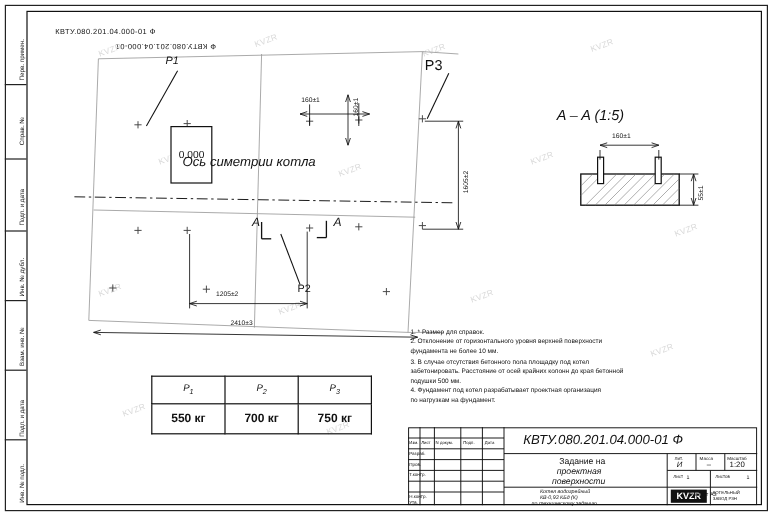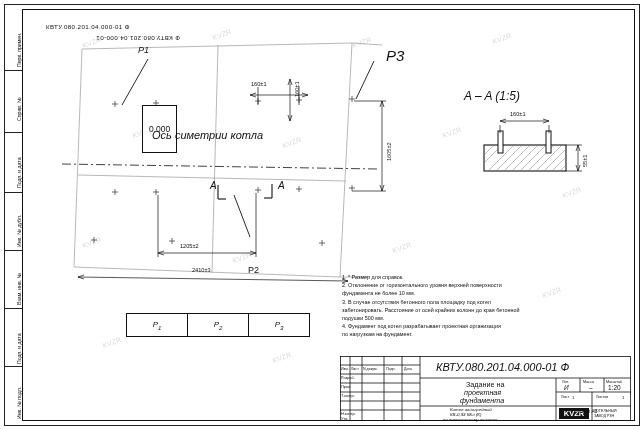--- a/index.html
+++ b/index.html
@@ -197,22 +197,22 @@
           <path d="M556 136 L556 162"></path>
           <path d="M556 136 l-2 6 M556 136 l2 6"></path>
           <path d="M556 162 l-2 -6 M556 162 l2 -6"></path>
           <path d="M544 136 L560 136"></path>
           <path d="M544 162 L560 162"></path>
         </g>
       </g>
     </svg>
 
     <div class="txt" style="left:116px;top:36px;font-size:9px;font-style:italic;">P1</div>
-    <div class="txt" style="left:364px;top:38px;font-size:15px;font-style:italic;">P3</div>
-    <div class="txt" style="left:226px;top:226px;font-size:9px;margin-top:30px;">P2</div>
+    <div class="txt" style="left:332px;top:38px;font-size:12px;">P3</div>
+    <div class="txt" style="left:226px;top:226px;font-size:9px;">P2</div>
 
     <div class="zerobox" style="left:120px;top:96px;">0.000</div>
     <div class="txt big" style="left:130px;top:120px;">Ось симетрии котла</div>
 
     <div class="txt" style="left:188px;top:171px;font-size:10px;font-style:italic;">A</div>
     <div class="txt" style="left:256px;top:171px;font-size:10px;font-style:italic;">A</div>
 
     <div class="txt" style="left:442px;top:80px;font-size:12px;font-style:italic;">A – A (1:5)</div>
 
     <div class="txt" style="left:229px;top:72px;font-size:5.6px;">160±1</div>
@@ -233,20 +233,25 @@
       <div>4. Фундамент под котел разрабатывает проектная организация</div>
       <div>по нагрузкам на фундамент.</div>
     </div>
 
     <table class="tbl-p" style="left:104px;top:304px;">
       <tbody>
           <tr>
         <td class="hd"><span>P</span><sub style="font-size:6px;">1</sub></td>
         <td class="hd"><span>P</span><sub style="font-size:6px;">2</sub></td>
         <td class="hd"><span>P</span><sub style="font-size:6px;">3</sub></td>
+      </tr>
+      <tr>
+        <td class="vl">550 кг</td>
+        <td class="vl">700 кг</td>
+        <td class="vl">750 кг</td>
       </tr>
     </tbody>
       </table>
 
     <div style="position:absolute;left:318px;top:347px;width:291px;height:65px;">
       <svg width="291" height="65" style="position:absolute;left:0;top:0;">
         <g stroke="#111" stroke-width="0.8" fill="none">
           <rect x="0.5" y="0.5" width="290" height="64"></rect>
 
           <path d="M10 0 L10 65"></path>
@@ -284,21 +289,21 @@
       <div class="txt" style="left:1px;top:28.5px;font-size:3.8px;">Пров.</div>
       <div class="txt" style="left:1px;top:37.5px;font-size:3.8px;">Т.контр.</div>
       <div class="txt" style="left:1px;top:46.5px;font-size:3.8px;"></div>
       <div class="txt" style="left:1px;top:55.5px;font-size:3.8px;">Н.контр.</div>
       <div class="txt" style="left:1px;top:60.5px;font-size:3.8px;">Утв.</div>
 
       <div class="txt" style="left:96px;top:5px;font-size:11px;font-style:italic;">КВТУ.080.201.04.000-01 Ф</div>
 
       <div class="txt" style="left:126px;top:24px;font-size:7.2px;">Задание на</div>
       <div class="txt" style="left:124px;top:32px;font-size:7.2px;font-style:italic;">проектная</div>
-      <div class="txt" style="left:120px;top:40px;font-size:7.2px;font-style:italic;">фундамента</div>
+      <div class="txt" style="left:120px;top:40px;font-size:7.2px;font-style:italic;">поверхности</div>
 
       <div class="txt" style="left:110px;top:50.5px;font-size:4.4px;font-style:italic;">Котел водогрейный</div>
       <div class="txt" style="left:110px;top:55.5px;font-size:4.4px;font-style:italic;">КВ-0,93 КБд (К)</div>
       <div class="txt" style="left:103px;top:60.5px;font-size:4.4px;font-style:italic;">по техническому заданию</div>
 
       <div class="txt" style="left:222px;top:23.5px;font-size:3.8px;">Лит.</div>
       <div class="txt" style="left:243px;top:23.5px;font-size:3.8px;">Масса</div>
       <div class="txt" style="left:266px;top:23.5px;font-size:3.8px;">Масштаб</div>
       <div class="txt" style="left:224px;top:28px;font-size:6.5px;font-style:italic;">И</div>
       <div class="txt" style="left:249px;top:28px;font-size:6.5px;">–</div>

